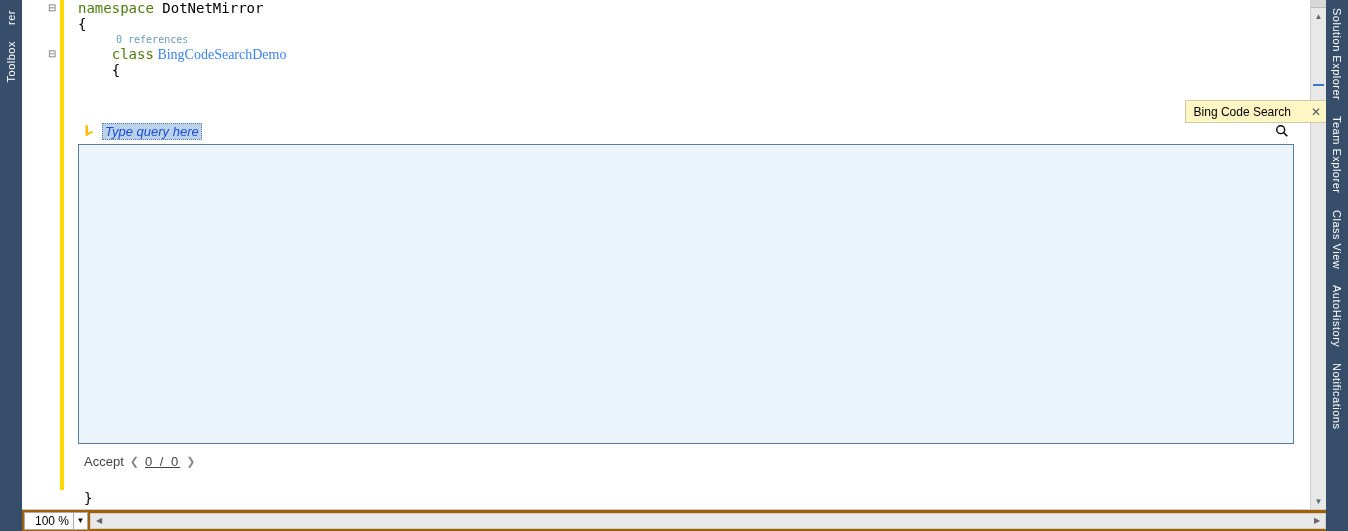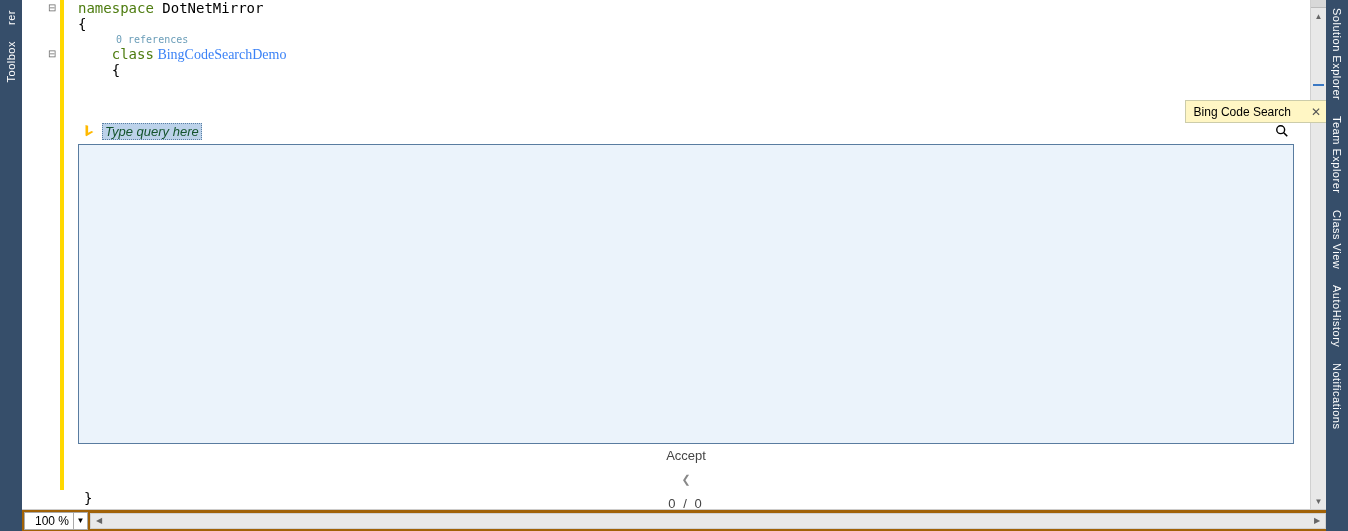--- a/index.html
+++ b/index.html
@@ -21,25 +21,25 @@
   .hint { color: #6a9db8; font-size: 10px; padding-left: 38px; height: 14px; }
   .tag-float { position: absolute; top: 100px; right: -2px; background: #fff6c4; border: 1px solid #cca; display: flex; align-items: center; height: 23px; font-size: 12px; z-index: 5; }
   .tag-float .label { padding: 0 6px 0 8px; }
   .tag-float .pin { padding: 0 4px; color: #555; }
   .tag-float .close { padding: 0 6px; color: #555; cursor: pointer; }
   .search-panel { position: absolute; top: 120px; left: 56px; right: 32px; display: flex; flex-direction: column; }
   .search-head { display: flex; align-items: center; height: 24px; gap: 6px; padding: 0 4px 2px 4px; }
   .bing-logo { width: 14px; height: 14px; position: relative; }
   .bing-logo svg { width: 14px; height: 14px; }
   .search-input-wrap { flex: 1; }
-  .search-input-text { font-style: italic; font-size: 13px; color: #14532d; background: #bcd2ea; padding: 0 2px; border: 1px dotted #5a7fa3; display: inline-block; }
+  .search-input-text { font-style: italic; font-size: 13px; color: #1d4ed8; background: #bcd2ea; padding: 0 2px; border: 1px dotted #5a7fa3; display: inline-block; }
   .mag { width: 16px; height: 16px; display: flex; align-items: center; justify-content: center; cursor: pointer; }
   .mag svg { width: 14px; height: 14px; }
   .results-box { height: 300px; background: #ebf3fb; border: 1px solid #597ca0; }
-  .nav-row { display: flex; align-items: center; height: 30px; gap: 10px; padding: 4px 6px 0 6px; font-size: 13px; color: #444; flex-direction: column; }
+  .nav-row { display: flex; align-items: center; height: 30px; gap: 2px; padding: 4px 6px 0 6px; font-size: 13px; color: #444; }
   .nav-row .arrow { color: #888; font-size: 11px; cursor: pointer; padding: 0 4px; }
   .nav-row .count { color: #444; letter-spacing: 2px; text-decoration: underline; }
   .closing-line { position: absolute; top: 490px; left: 62px; font-family: Consolas, monospace; font-size: 14px; }
   .bottom-bar { height: 22px; border-top: 1px solid #ccc; display: flex; align-items: center; background: #a16207; }
   .zoom-box { display: flex; align-items: center; border: 1px solid #aaa; background: #fff; height: 18px; margin-left: 2px; }
   .zoom-value { width: 48px; text-align: right; padding-right: 4px; font-size: 12px; }
   .zoom-drop { width: 14px; display: flex; align-items: center; justify-content: center; border-left: 1px solid #aaa; height: 100%; font-size: 8px; }
   .hscroll-track { flex: 1; height: 16px; background: #e8e8e8; margin-left: 2px; border: 1px solid #d0d0d0; position: relative; }
   .hscroll-arrow { position: absolute; top: 0; width: 16px; height: 100%; display: flex; align-items: center; justify-content: center; font-size: 8px; color: #666; }
   .hscroll-arrow.left { left: 0; }

